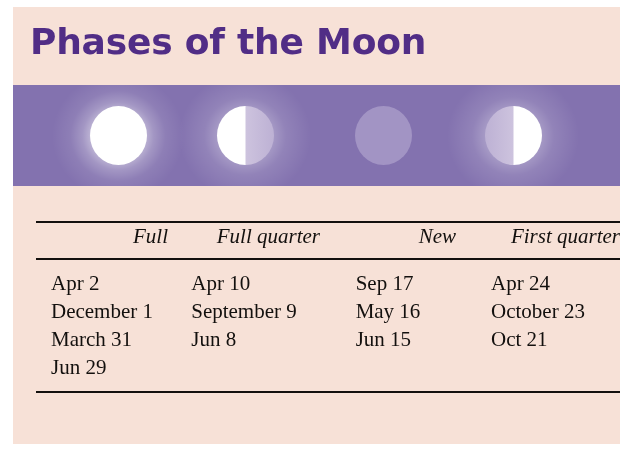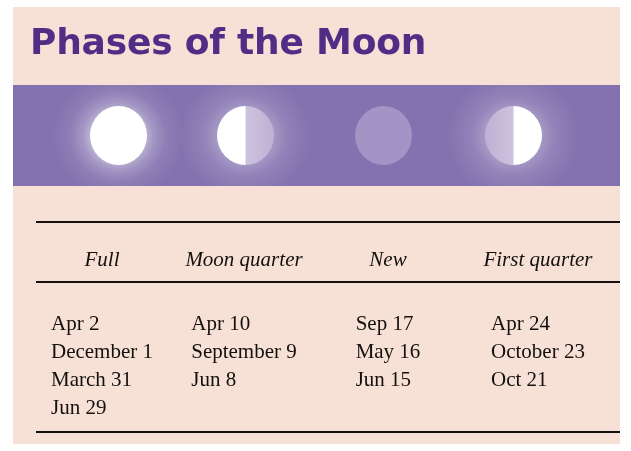--- a/index.html
+++ b/index.html
@@ -129,33 +129,33 @@
     left: 23px;
     top: 35px;
     width: 584px;
     border-collapse: collapse;
   }
   table.phases thead th {
     font-style: italic;
     font-weight: normal;
     font-size: 21px;
     color: #13100e;
-    padding: 24px 0 9px 0;
+    padding: 1px 0 9px 0;
     border-top: 2.2px solid #13100e;
     border-bottom: 2.2px solid #13100e;
-    text-align: center;
+    text-align: right;
     white-space: nowrap;
   }
   table.phases tbody td {
     padding: 0;
     vertical-align: top;
     border-bottom: 2.2px solid #13100e;
   }
   .col-dates {
-    padding-top: 26px;
+    padding-top: 9px;
     padding-bottom: 10px;
     font-size: 21px;
     color: #13100e;
     line-height: 1.335;
     text-align: center;
   }
   .col-dates .date {
     display: block;
     white-space: nowrap;
   }
@@ -201,21 +201,21 @@
       <div class="moon first"></div>
     </div>
 
   </div>
 
   <div class="table-wrap">
     <table class="phases">
       <thead>
         <tr>
           <th class="c0">Full</th>
-          <th class="c1">Moon quarter</th>
+          <th class="c1">Full quarter</th>
           <th class="c2">New</th>
           <th class="c3">First quarter</th>
         </tr>
       </thead>
       <tbody>
         <tr>
           <td class="c0">
             <div class="col-dates">
               <span class="dates-inner">
                 <span class="date">Apr 2</span>

